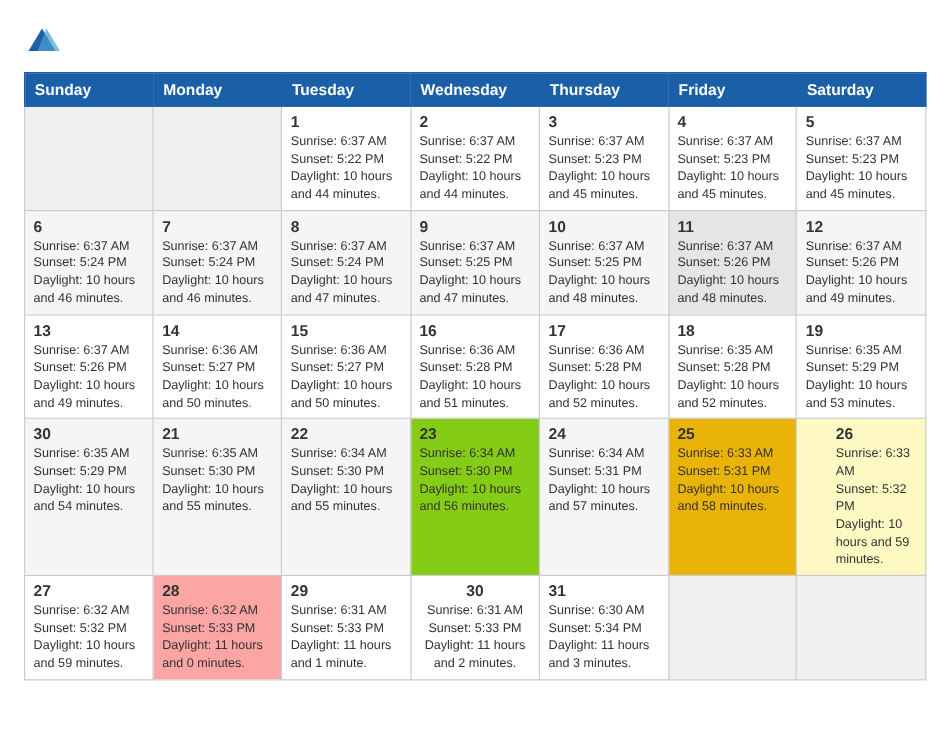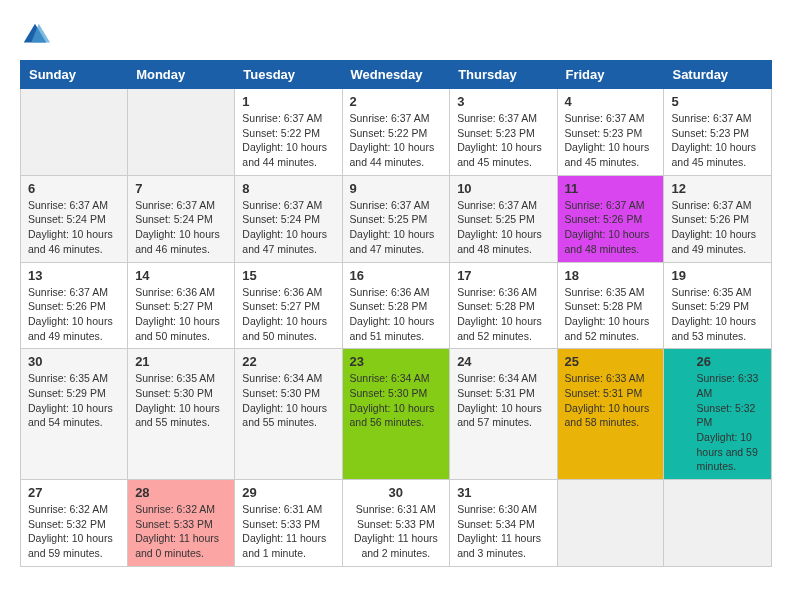--- a/index.html
+++ b/index.html
@@ -188,21 +188,21 @@
           <div class="day-info" style="white-space: pre-line;">Sunrise: 6:37 AM
 Sunset: 5:25 PM
 Daylight: 10 hours and 47 minutes.</div>
         </td>
         <td style="background-color: rgb(245, 245, 245);">
           <span class="day-num">10</span>
           <div class="day-info" style="white-space: pre-line;">Sunrise: 6:37 AM
 Sunset: 5:25 PM
 Daylight: 10 hours and 48 minutes.</div>
         </td>
-        <td style="background-color: #d946ef;">
+        <td style="background-color: #e5e5e5;">
           <span class="day-num">11</span>
           <div class="day-info" style="white-space: pre-line;">Sunrise: 6:37 AM
 Sunset: 5:26 PM
 Daylight: 10 hours and 48 minutes.</div>
         </td>
         <td style="background-color: rgb(245, 245, 245);">
           <span class="day-num">12</span>
           <div class="day-info" style="white-space: pre-line;">Sunrise: 6:37 AM
 Sunset: 5:26 PM
 Daylight: 10 hours and 49 minutes.</div>
@@ -282,21 +282,21 @@
           <div class="day-info" style="white-space: pre-line;">Sunrise: 6:34 AM
 Sunset: 5:31 PM
 Daylight: 10 hours and 57 minutes.</div>
         </td>
         <td style="background-color: #eab308;">
           <span class="day-num">25</span>
           <div class="day-info" style="white-space: pre-line;">Sunrise: 6:33 AM
 Sunset: 5:31 PM
 Daylight: 10 hours and 58 minutes.</div>
         </td>
-        <td style="background-color: #14b8a6; padding-left: 32px;">
+        <td style="background-color: #fef9c3; padding-left: 32px;">
           <span class="day-num">26</span>
           <div class="day-info" style="white-space: pre-line;">Sunrise: 6:33 AM
 Sunset: 5:32 PM
 Daylight: 10 hours and 59 minutes.</div>
         </td>
       </tr>
       <tr>
         <td style="background-color: rgb(255, 255, 255);">
           <span class="day-num">27</span>
           <div class="day-info" style="white-space: pre-line;">Sunrise: 6:32 AM

